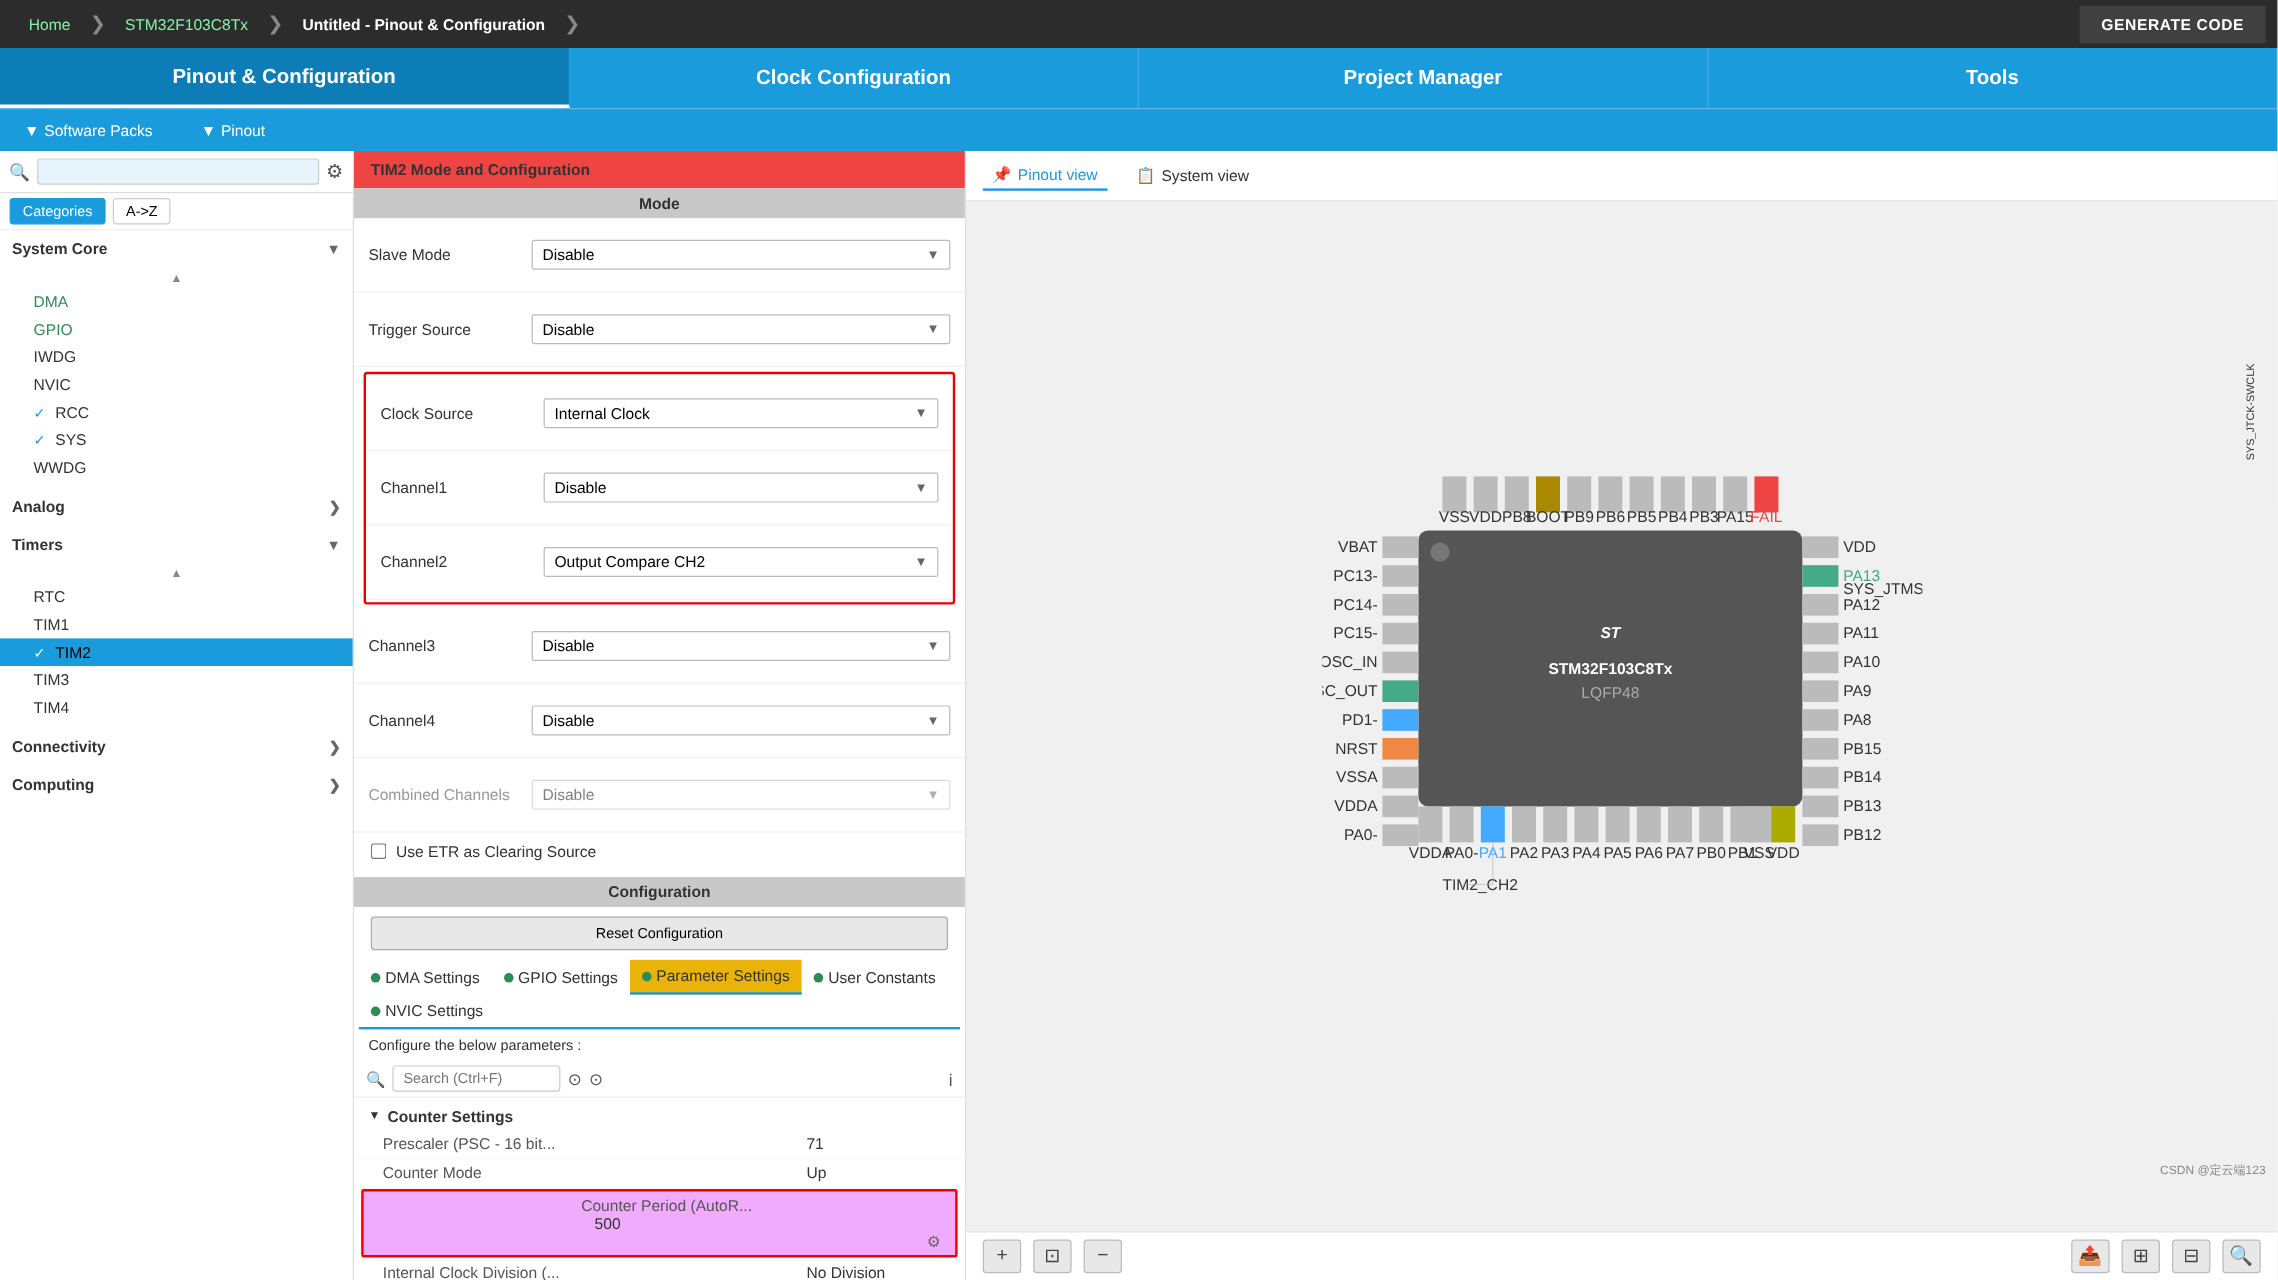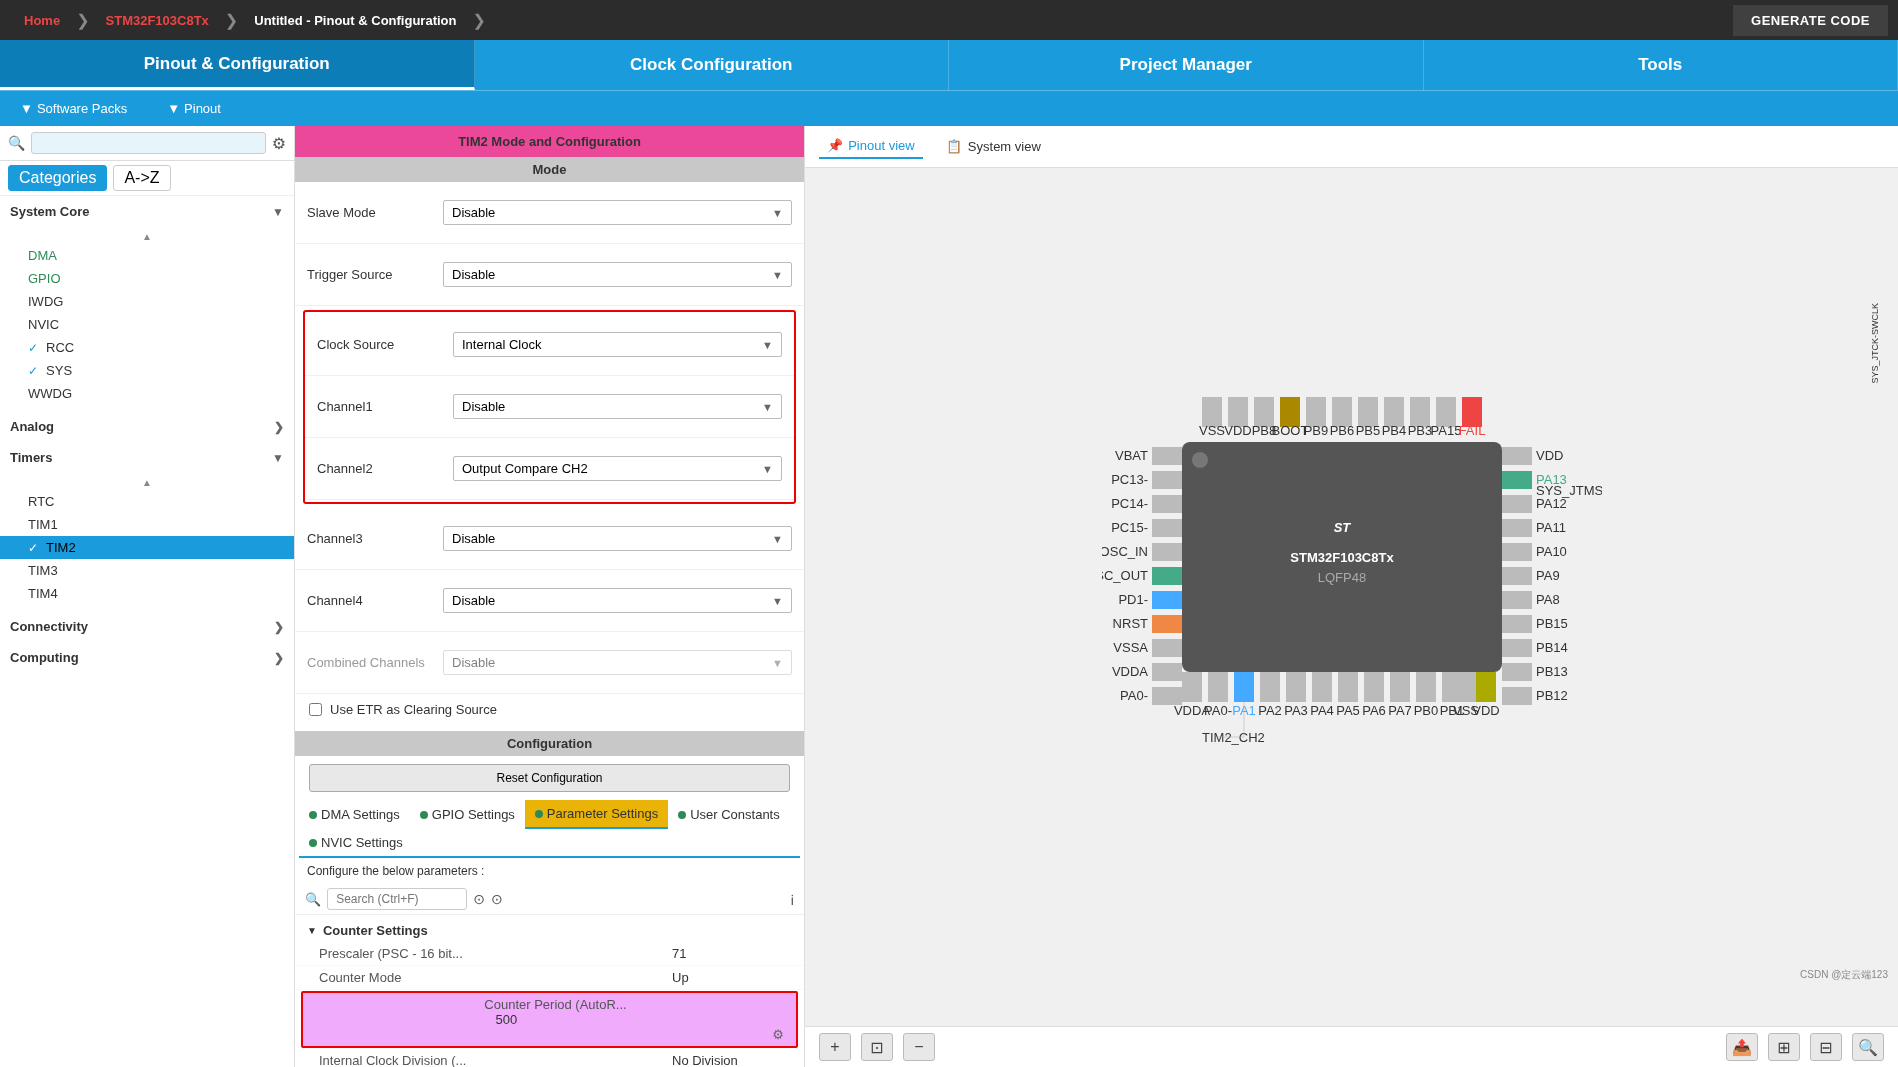--- a/index.html
+++ b/index.html
@@ -1,20 +1,20 @@
 <!DOCTYPE html>
 <html><head>
   <meta charset="utf-8">
   <style>
     * { box-sizing: border-box; margin: 0; padding: 0; font-family: 'Segoe UI', Arial, sans-serif; font-size: 13px; }
     body { width: 1898px; height: 1067px; overflow: hidden; background: #f0f0f0; }
 
     
     .top-nav { display: flex; align-items: center; height: 40px; background: #2c2c2c; color: #fff; padding: 0 10px; gap: 0; }
-    .top-nav .nav-item { display: flex; align-items: center; height: 100%; padding: 0 14px; font-size: 13px; color: #ef4444; font-weight: bold; }
+    .top-nav .nav-item { display: flex; align-items: center; height: 100%; padding: 0 14px; font-size: 13px; color: #86efac; }
     .top-nav .nav-arrow { color: #888; font-size: 16px; margin: 0 2px; }
     .top-nav .nav-item.active { color: #fff; font-weight: 600; }
     .generate-btn { margin-left: auto; background: #404040; color: #fff; border: none; padding: 8px 18px; font-size: 13px; font-weight: 700; cursor: pointer; letter-spacing: 0.5px; }
 
     
     .main-tabs { display: flex; height: 50px; background: #1a9bdc; }
     .main-tab { flex: 1; display: flex; align-items: center; justify-content: center; color: #fff; font-size: 17px; font-weight: 600; cursor: pointer; border-right: 1px solid rgba(255,255,255,0.2); }
     .main-tab.active { background: #0d7db8; border-bottom: 3px solid #fff; }
 
     
@@ -23,35 +23,35 @@
 
     
     .content-area { display: flex; height: calc(1067px - 40px - 50px - 36px); }
 
     
     .sidebar { width: 295px; background: #fff; border-right: 1px solid #ddd; display: flex; flex-direction: column; overflow-y: auto; }
     .sidebar-search { display: flex; align-items: center; padding: 6px 8px; border-bottom: 1px solid #ddd; gap: 6px; }
     .sidebar-search input { flex: 1; border: 1px solid #ccc; border-radius: 3px; padding: 4px 8px; font-size: 12px; background: #e8f4fb; }
     .sidebar-search .gear-icon { color: #555; cursor: pointer; font-size: 16px; }
     .filter-tabs { display: flex; padding: 4px 8px; gap: 6px; border-bottom: 1px solid #eee; }
-    .filter-tab { padding: 3px 10px; border: 1px solid #ccc; border-radius: 3px; cursor: pointer; font-size: 16px; background: #fff; }
+    .filter-tab { padding: 3px 10px; border: 1px solid #ccc; border-radius: 3px; cursor: pointer; font-size: 12px; background: #fff; }
     .filter-tab.active { background: #1a9bdc; color: #fff; border-color: #1a9bdc; }
     .section-header { display: flex; align-items: center; justify-content: space-between; padding: 8px 10px; cursor: pointer; font-weight: 600; font-size: 13px; color: #333; gap: 25px; }
     .section-header .chevron { font-size: 12px; color: #666; }
     .section-items { padding: 2px 0 6px 0; }
     .section-items .scroll-indicator { text-align: center; color: #888; font-size: 10px; padding: 2px; }
     .sidebar-item { padding: 4px 14px 4px 28px; cursor: pointer; color: #333; display: flex; align-items: center; gap: 4px; }
     .sidebar-item.active { background: #1a9bdc; color: #000000; }
     .sidebar-item.checked::before { content: '✓'; color: #1a9bdc; margin-right: 4px; font-size: 12px; }
     .sidebar-item.active.checked::before { color: #fff; }
     .sidebar-item.green { color: #2e8b57; }
 
     
     .config-panel { flex: 1; max-width: 510px; background: #fff; border-right: 1px solid #ddd; display: flex; flex-direction: column; overflow-y: auto; }
-    .config-title { background: #ec4899; padding: 8px 14px; font-size: 13px; font-weight: 600; color: #333; text-align: center; }
+    .config-title { background: #ef4444; padding: 8px 14px; font-size: 13px; font-weight: 600; color: #333; }
     .mode-section { background: #c8c8c8; padding: 5px 14px; font-weight: 700; font-size: 13px; color: #333; text-align: center; }
     .field-row { display: flex; align-items: center; padding: 18px 12px; border-bottom: 1px solid #f0f0f0; gap: 6px; }
     .field-label { width: 130px; color: #333; font-size: 13px; flex-shrink: 0; }
     .field-label.dimmed { color: #999; }
     .field-select { flex: 1; border: 1px solid #bbb; border-radius: 2px; padding: 4px 8px; background: #fff; font-size: 12px; cursor: pointer; display: flex; align-items: center; justify-content: space-between; }
     .field-select .chevron { color: #666; font-size: 11px; }
     .red-box { border: 2px solid #e00; border-radius: 3px; margin: 4px 8px; padding: 2px 0; }
     .checkbox-row { display: flex; align-items: center; padding: 8px 14px; gap: 8px; font-size: 13px; color: #333; }
     .checkbox-row input[type=checkbox] { width: 13px; height: 13px; }
 

